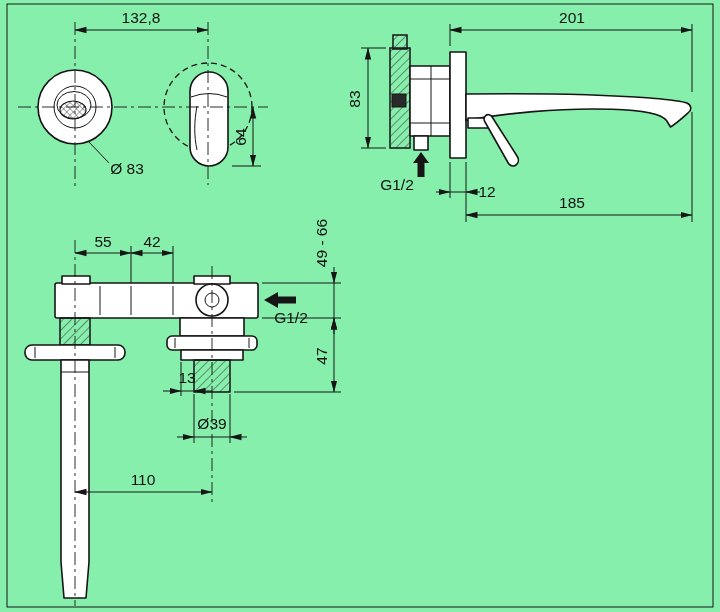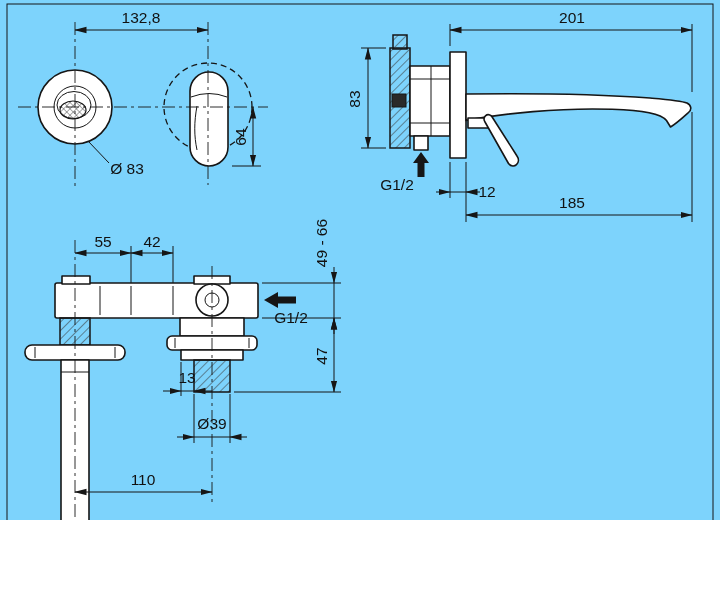--- a/index.html
+++ b/index.html
@@ -1,16 +1,16 @@
 <!DOCTYPE html>
 <html><head>
 <meta charset="utf-8">
 <style>
   html,body{margin:0;padding:0;background:#ffffff}
-  .stage{width:720px;height:520px;background:#7dd3fc;position:relative;overflow:hidden}
+  .stage{width:720px;height:612px;background:#86efac;position:relative;overflow:hidden}
   svg{display:block}
   .objw{fill:#ffffff;stroke:#161616;stroke-width:1.6;stroke-linejoin:round}
   .hat{fill:url(#hatch);stroke:#161616;stroke-width:1.5}
   .hat2{fill:url(#hatch2);stroke:#161616;stroke-width:1.2}
   .thin{fill:none;stroke:#161616;stroke-width:1}
   .diml{fill:none;stroke:#161616;stroke-width:1}
   .cl{fill:none;stroke:#161616;stroke-width:0.9;stroke-dasharray:13 4 3 4}
   .hid{fill:none;stroke:#161616;stroke-width:1.3;stroke-dasharray:6 4}
   .blk{fill:#161616;stroke:none}
   text.dim{font-family:"Liberation Sans","DejaVu Sans",sans-serif;font-size:15.5px;fill:#111;text-anchor:middle}

